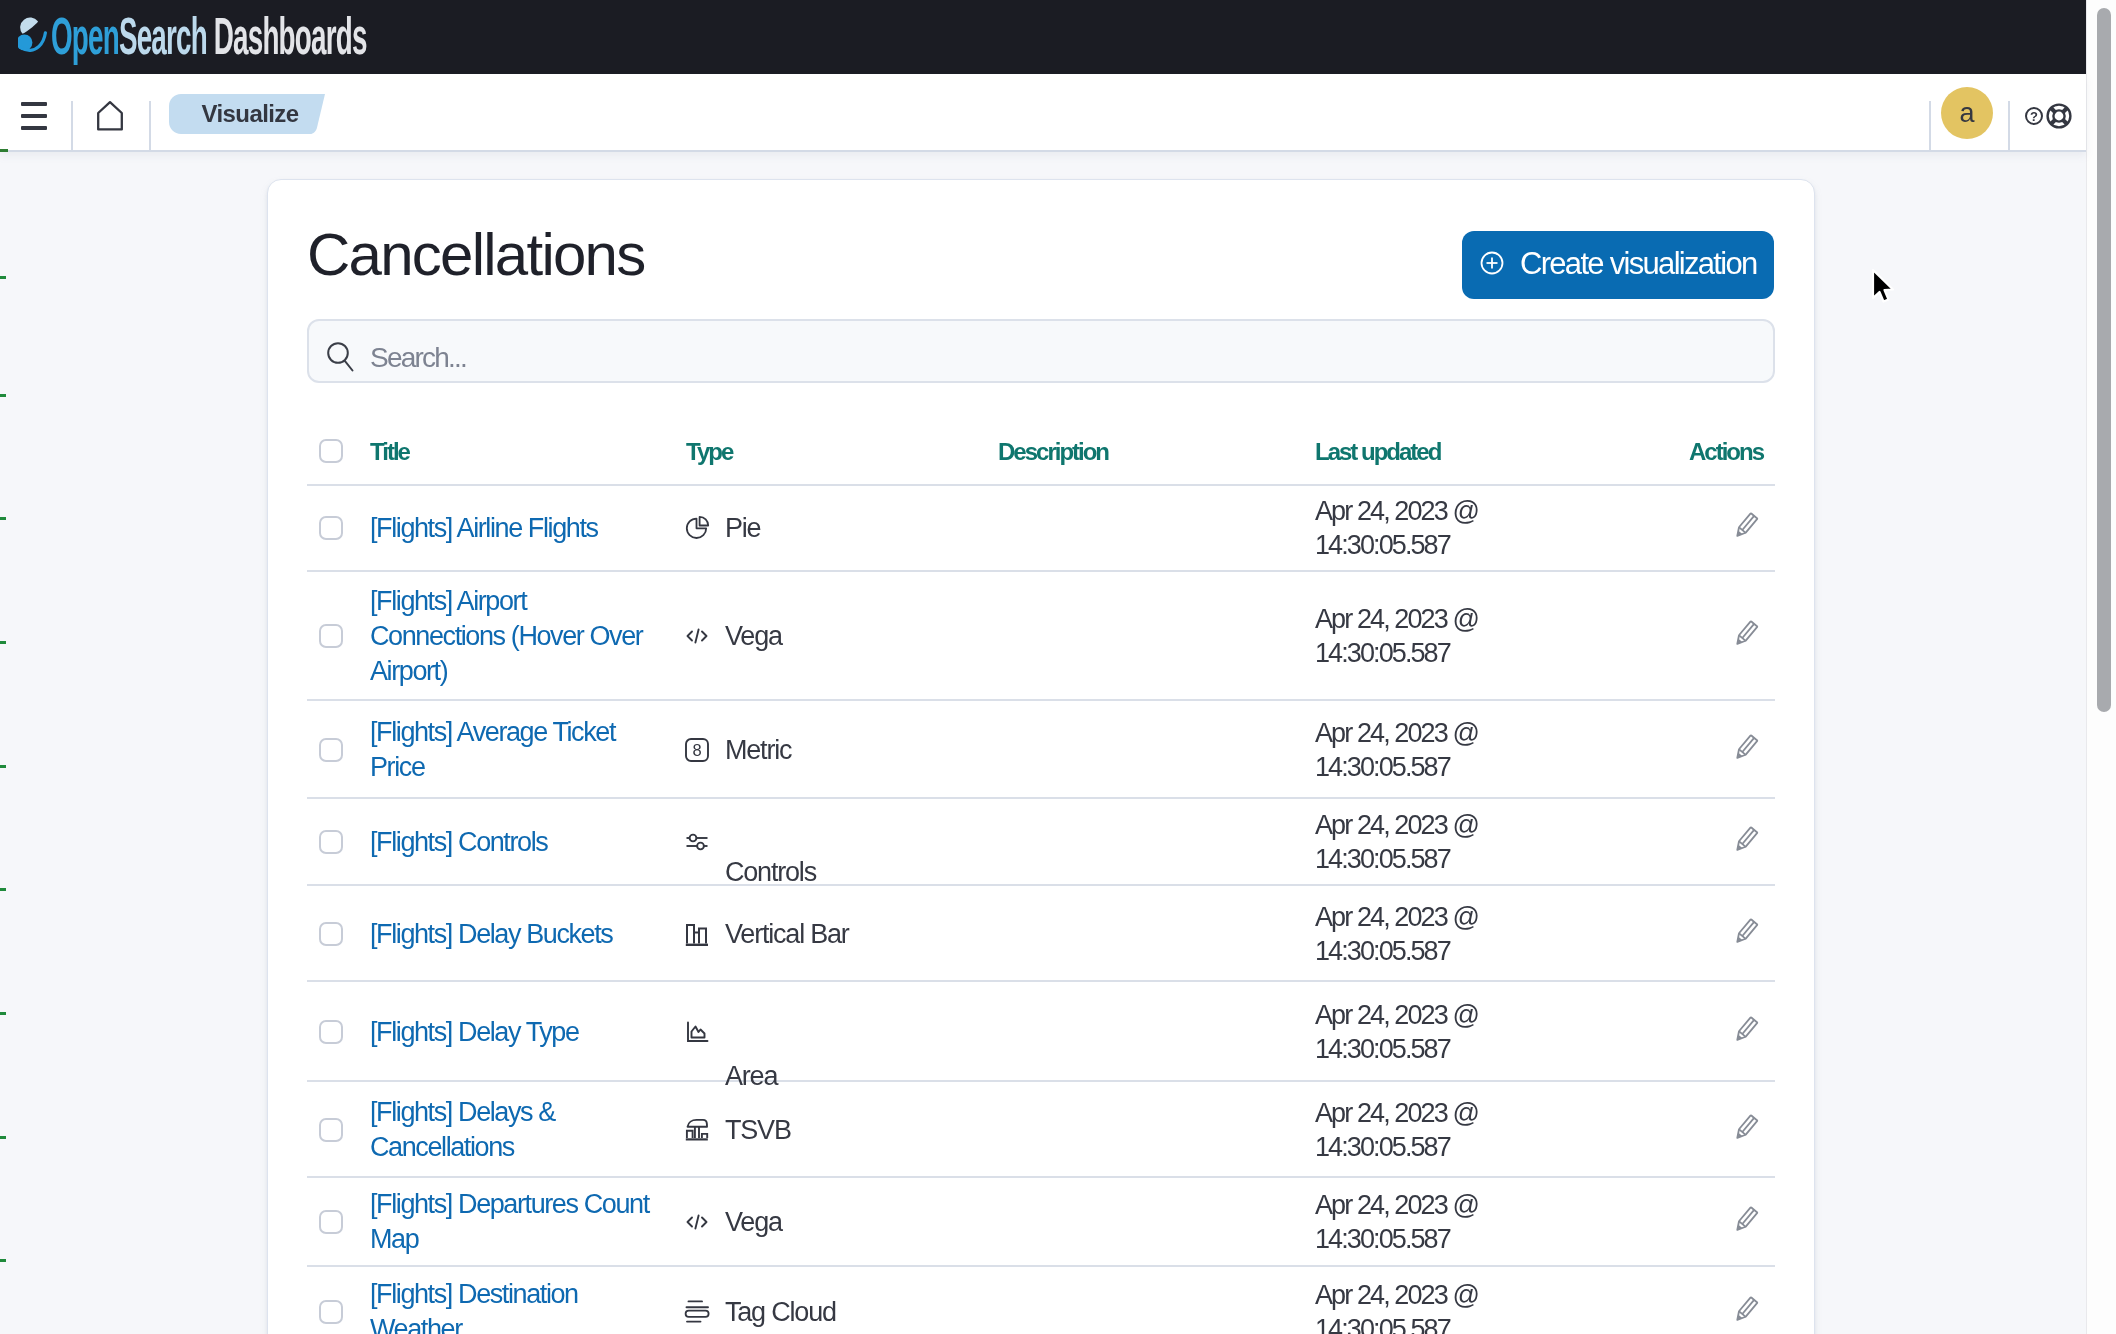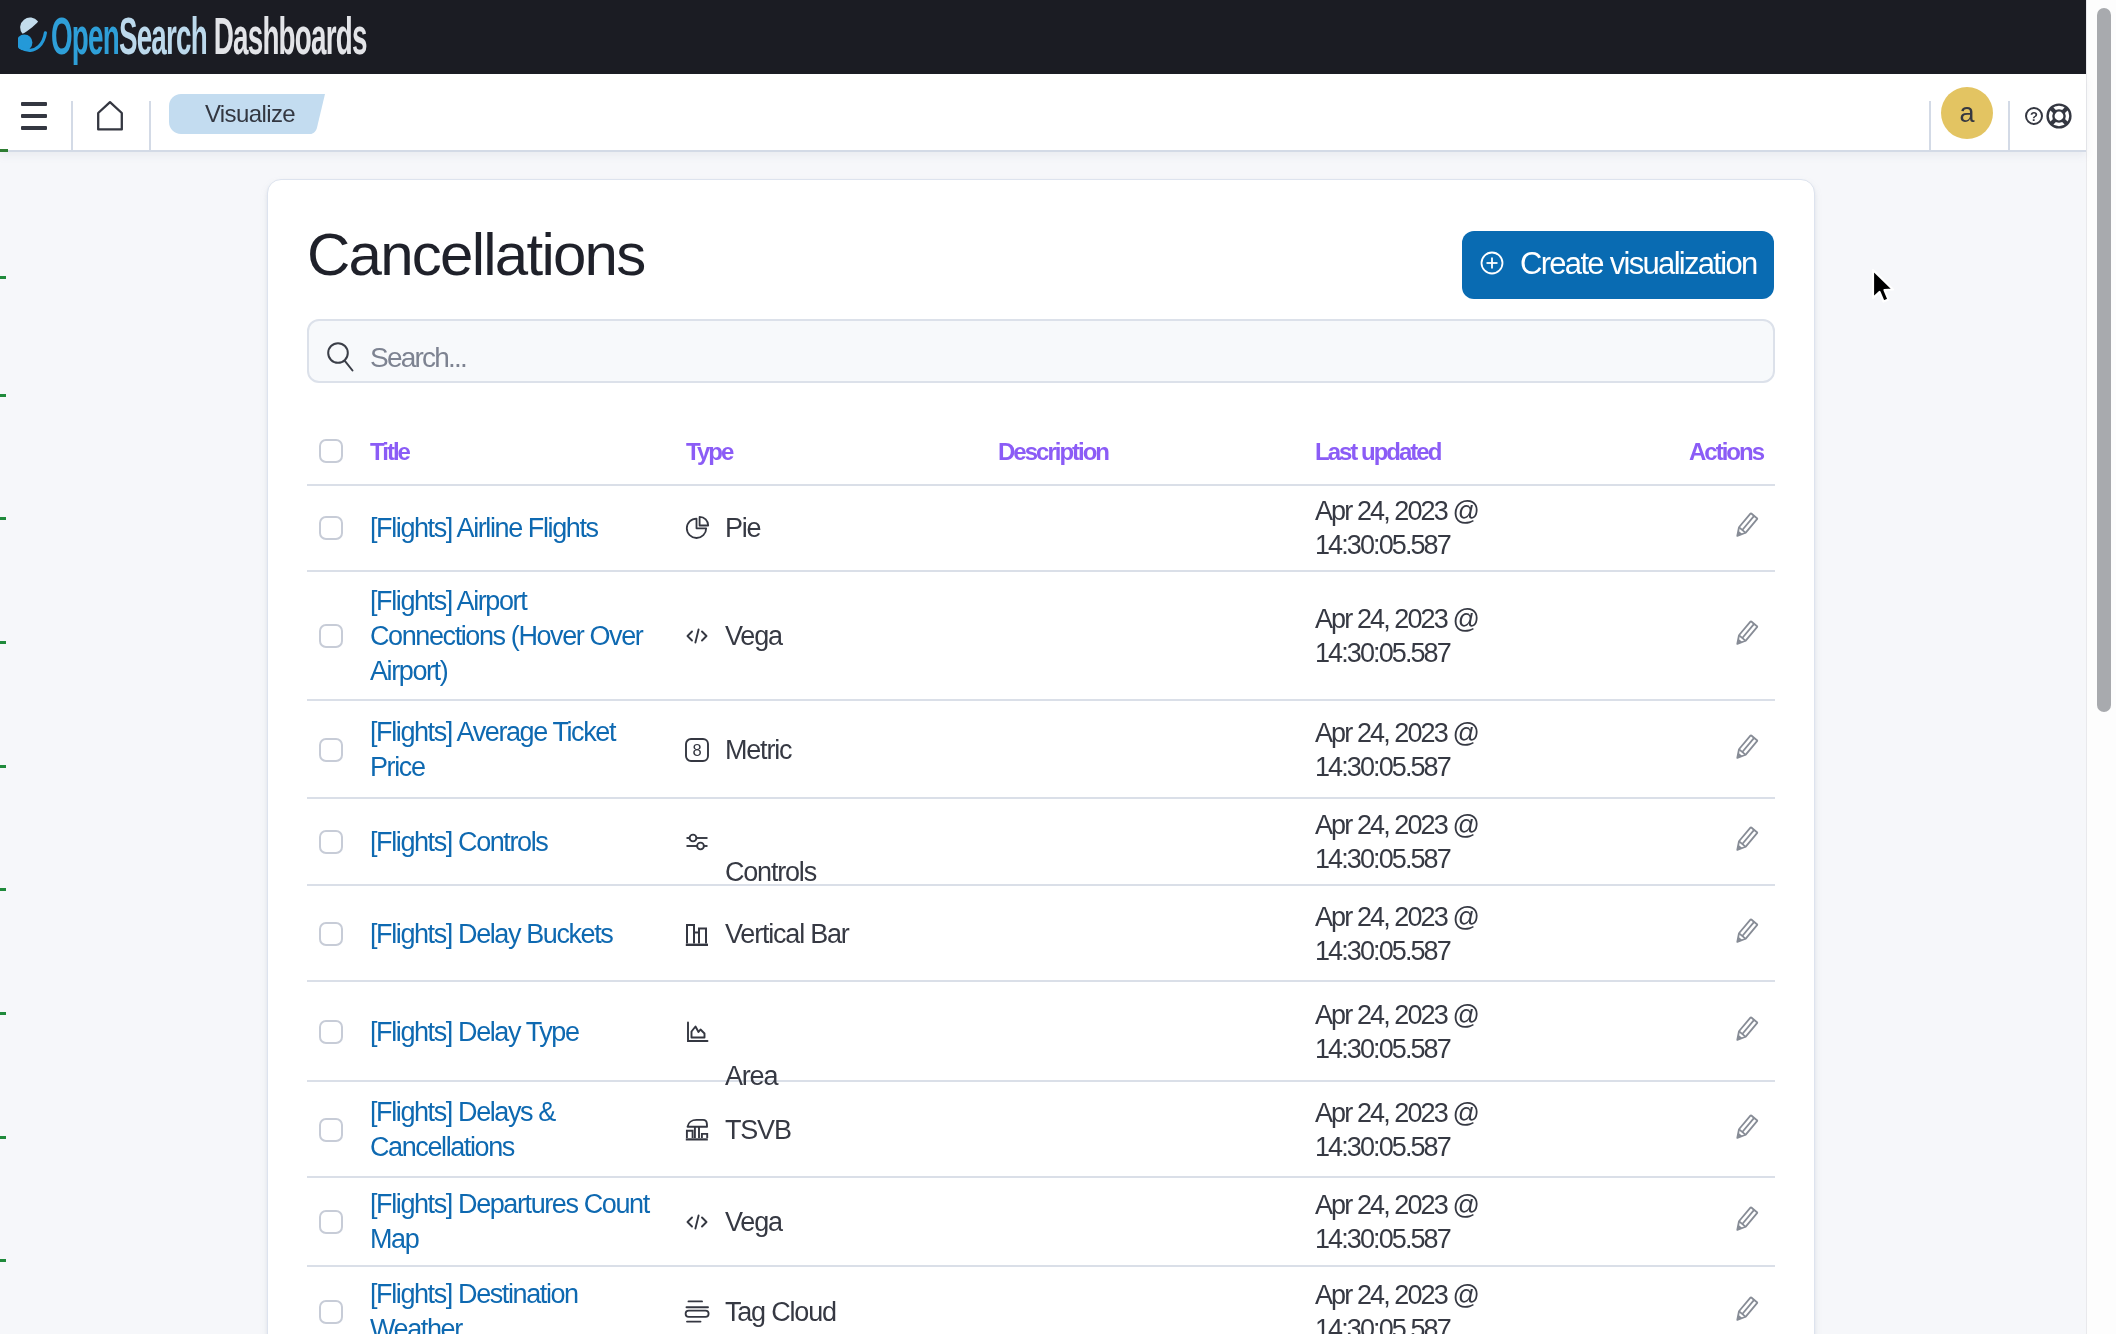--- a/index.html
+++ b/index.html
@@ -14,39 +14,39 @@
   #scrollstrip { left:2086px; top:0; width:30px; height:1334px; background:#fdfdfd; border-left:1px solid #e9e9ec; }
   #scrollthumb { left:2097px; top:8px; width:14px; height:704px; background:#a8aaae; border-radius:7px; }
 
   
   #navbar { left:0; top:74px; width:2086px; height:78px; background:#ffffff; border-bottom:2px solid #d3dae6; box-shadow:0 4px 8px rgba(125,135,155,0.10); }
   .vsep { width:2px; top:101px; height:50px; background:#d3dae6; }
   .hbar { left:21px; width:26px; height:4px; background:#343741; border-radius:1px; }
 
   
   #crumbtext { left:175px; top:94px; width:150px; height:52px; line-height:40px; text-align:center;
-    font-size:24px; font-weight:400; color:#333741; letter-spacing:-0.6px; }
+    font-size:24px; font-weight:700; color:#333741; letter-spacing:-0.6px; }
 
   
   #card { left:267px; top:179px; width:1548px; height:1300px; background:#ffffff;
     border:1px solid #dde3ee; border-radius:14px; box-shadow:0 4px 8px -2px rgba(152,162,179,0.25), 0 2px 4px -1px rgba(152,162,179,0.2); }
 
   #h1 { left:307px; top:220px; font-size:60px; letter-spacing:-1.75px; color:#1f212a; font-weight:400; }
 
   #createbtn { left:1462px; top:231px; width:312px; height:68px; background:#096bb2; border-radius:12px;
     color:#ffffff; }
   #createbtn span { position:absolute; left:58px; top:15px; font-size:31px; font-weight:400; letter-spacing:-1.7px; }
 
   #searchbox { left:307px; top:319px; width:1468px; height:64px; background:#f7f9fb;
     border:2px solid #dce1ea; border-radius:12px; }
   #searchph { left:370px; top:342px; font-size:28px; color:#7d8391; letter-spacing:-1.8px; }
 
   
   .rowline { left:307px; width:1468px; height:2px; background:#dadfe8; }
-  .th { top:438px; font-size:24px; font-weight:700; color:#8b5cf6; letter-spacing:-2.0px; }
+  .th { top:438px; font-size:24px; font-weight:700; color:#0f766e; letter-spacing:-2.0px; }
   .cb { width:24px; height:24px; border:2px solid #c7ccd7; border-radius:7px; background:#fff; left:319px; }
   .title-link { left:370px; color:#0e69b1; font-size:27px; line-height:35px; letter-spacing:-1.4px; transform:translateY(-50%); }
   .typelabel { left:725px; color:#363943; font-size:27px; letter-spacing:-1.2px; line-height:34px; transform:translateY(-50%); }
   .datecell { left:1315px; color:#363943; font-size:27px; line-height:34px; letter-spacing:-1.9px; transform:translateY(-50%); }
   .typeicon { left:684px; transform:translateY(-50%); }
   .pencil { left:1731px; transform:translateY(-50%); margin-top:-2px; }
 </style>
 </head>
 <body>
 

